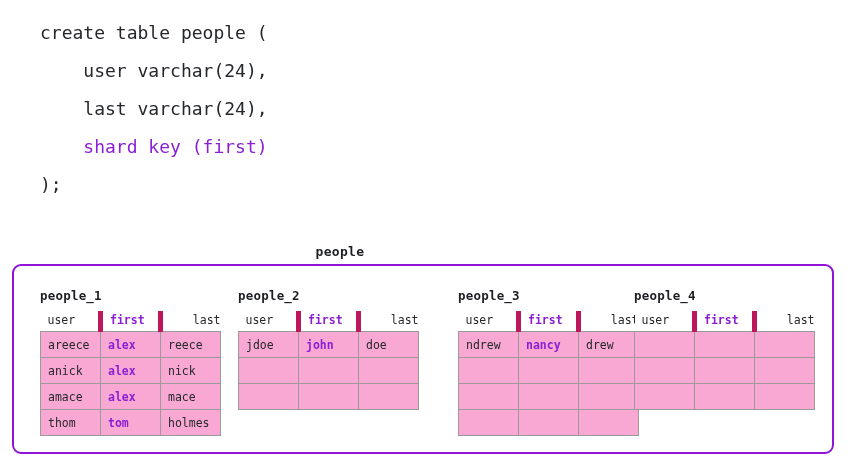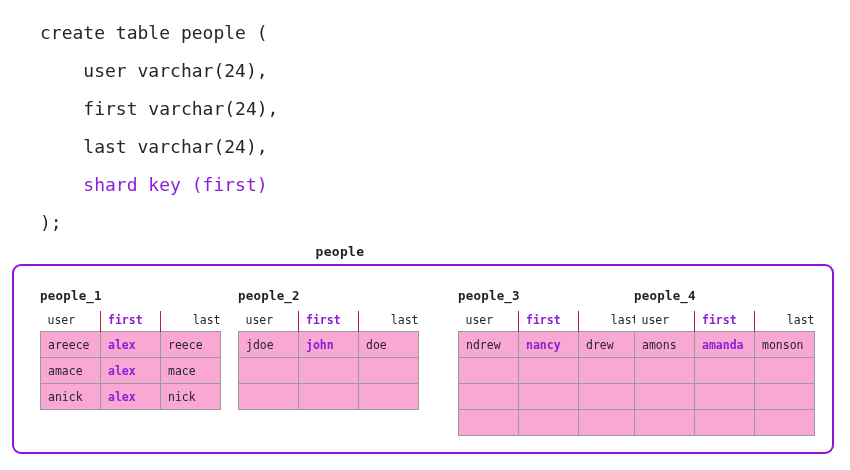--- a/index.html
+++ b/index.html
@@ -87,21 +87,21 @@
     table-layout: fixed;
     width: 180px;
     font-family: "DejaVu Sans Mono", "Liberation Mono", monospace;
     font-size: 11.5px;
   }
   table.shard-table col { width: 60px; }
 
   table.shard-table thead th {
     background: #ffffff;
     border: none;
-    border-right: 1px solid #be185d;
+    border-right: 5px solid #be185d;
     color: #25272b;
     font-weight: normal;
     text-align: left;
     padding: 2px 0 4px 7px;
     height: 18px;
     box-sizing: border-box;
   }
   table.shard-table thead th.col-last {
     border-right: none;
     text-align: right;
@@ -128,21 +128,20 @@
   table.shard-table tbody td.empty {
     color: transparent;
   }
 </style>
 </head>
 <body>
 
 <div id="sql-block">
   <div class="code-line">create table people (</div>
   <div class="code-line">    user varchar(24),</div>
-  <div class="code-line">    first varchar(24),</div>
   <div class="code-line">    last varchar(24),</div>
   <div class="code-line accent">    shard key (first)</div>
   <div class="code-line">);</div>
 </div>
 
 <div id="logical-table-title">people</div>
 
 <div id="shard-container">
 
   <div class="shard shard-0">
@@ -160,28 +159,33 @@
           <th class="col-last">last</th>
         </tr>
       </thead>
       <tbody>
         <tr>
           <td>areece</td>
           <td class="key-col">alex</td>
           <td>reece</td>
         </tr>
         <tr>
+          <td>anick</td>
+          <td class="key-col">alex</td>
+          <td>nick</td>
+        </tr>
+        <tr>
           <td>amace</td>
           <td class="key-col">alex</td>
           <td>mace</td>
         </tr>
         <tr>
-          <td>anick</td>
-          <td class="key-col">alex</td>
-          <td>nick</td>
+          <td>thom</td>
+          <td class="key-col">tom</td>
+          <td>holmes</td>
         </tr>
       </tbody>
     </table>
   </div>
 
   <div class="shard shard-1">
     <div class="shard-name">people_2</div>
     <table class="shard-table">
       <colgroup>
           <col>
@@ -265,25 +269,20 @@
       </colgroup>
         <thead>
         <tr>
           <th>user</th>
           <th class="key-col">first</th>
           <th class="col-last">last</th>
         </tr>
       </thead>
       <tbody>
         <tr>
-          <td>amons</td>
-          <td class="key-col">amanda</td>
-          <td>monson</td>
-        </tr>
-        <tr>
           <td class="empty"></td>
           <td class="key-col empty"></td>
           <td class="empty"></td>
         </tr>
         <tr>
           <td class="empty"></td>
           <td class="key-col empty"></td>
           <td class="empty"></td>
         </tr>
         <tr>

